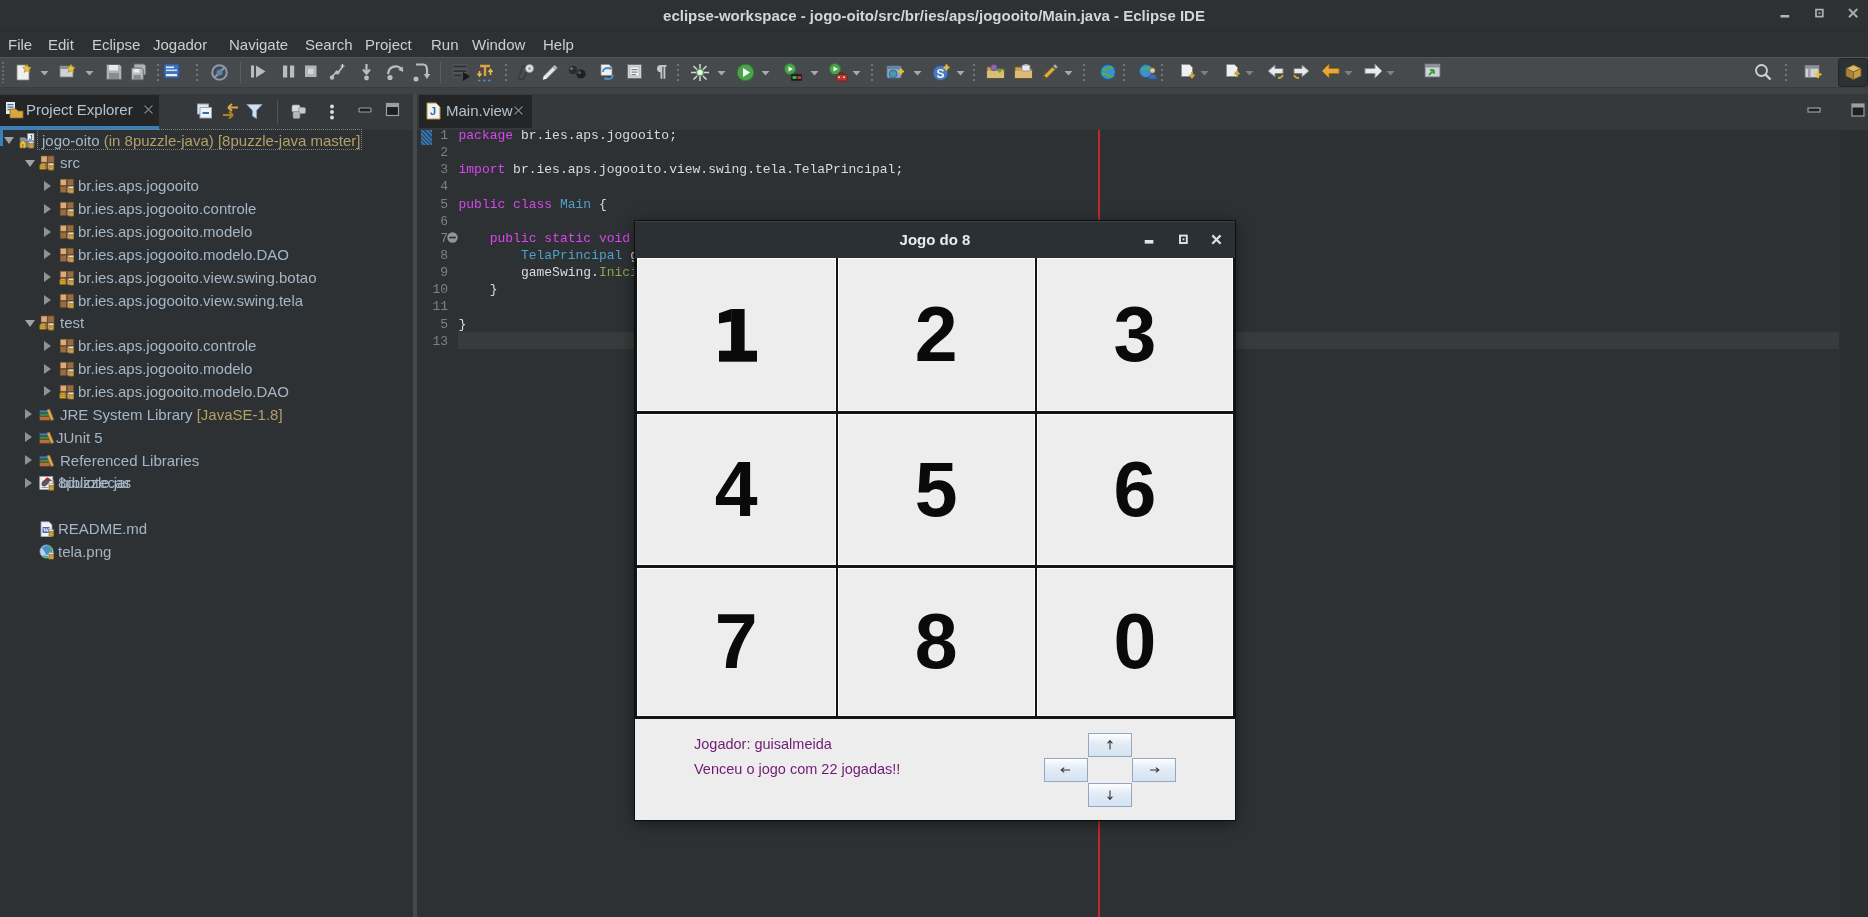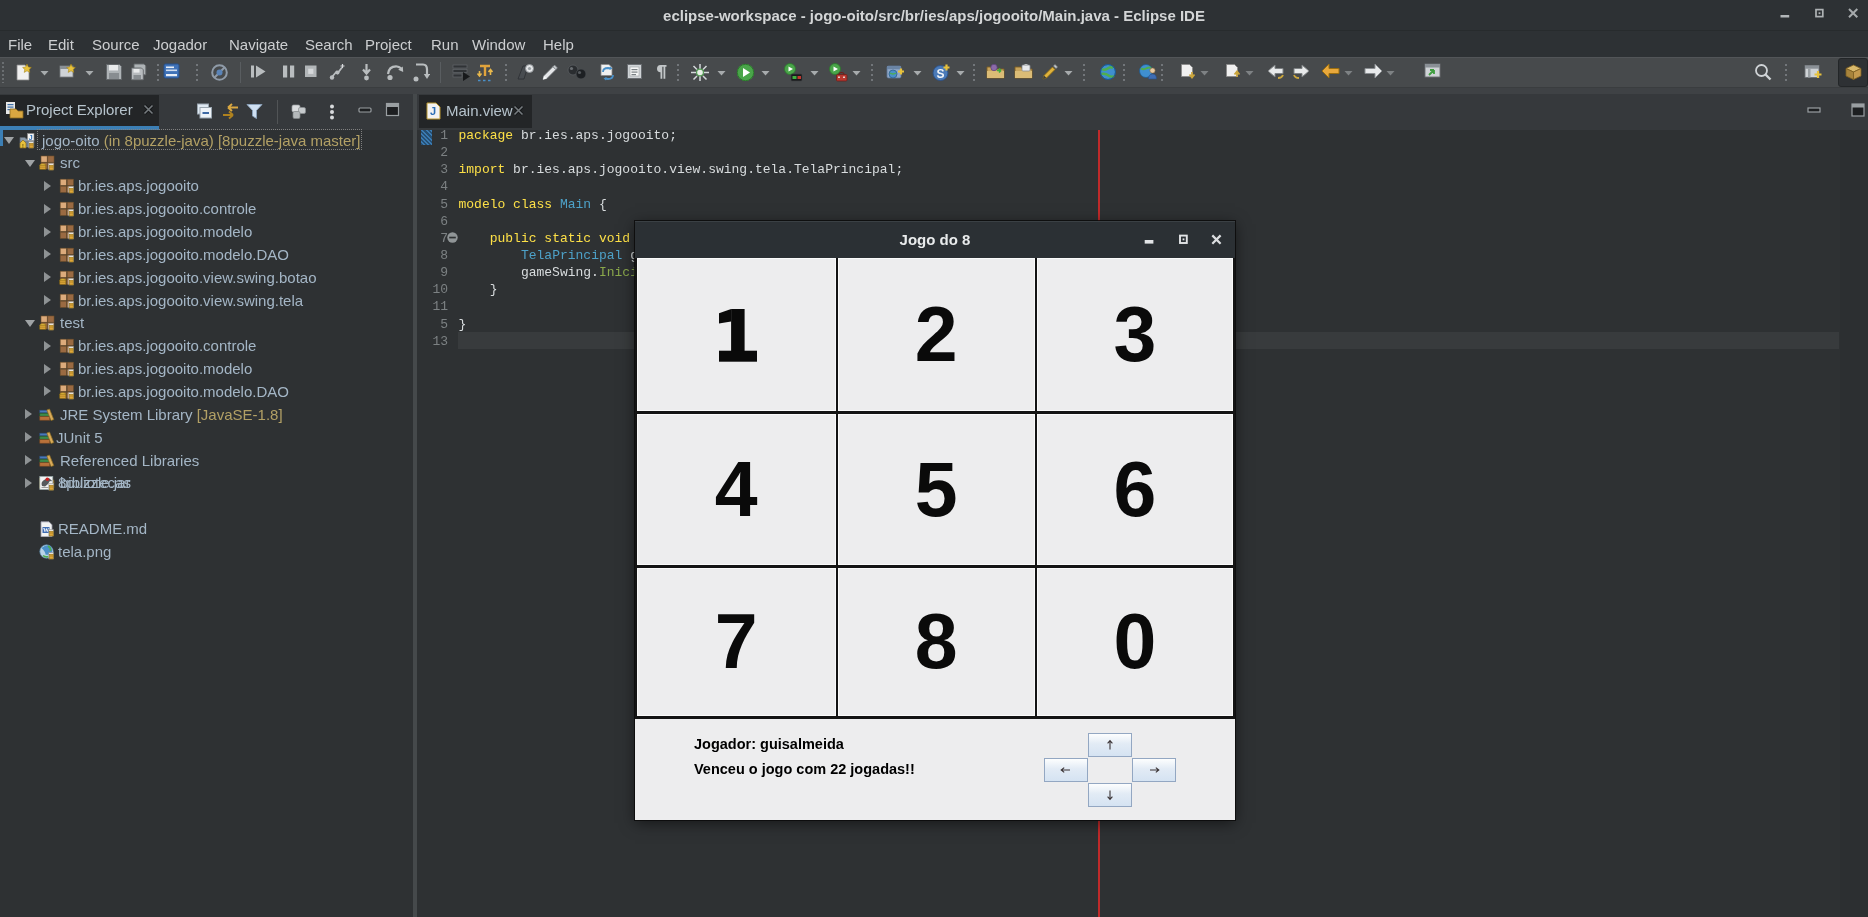--- a/index.html
+++ b/index.html
@@ -25,21 +25,21 @@
   .tabtext { color:#b6c3cc; font-size:15px; }
   
   #editor { left:417px; top:130px; width:1451px; height:787px; background:#2e3133; }
   #overview { left:1840px; top:130px; width:28px; height:787px; background:#2c2f31; }
   #redline { left:1098px; top:130px; width:2px; height:787px; background:#c02a2a; }
   #curline { left:458px; top:331.5px; width:1381px; height:17.4px; background:#383b3d; }
   .ln { position:absolute; left:420px; width:28px; text-align:right; color:#7c8183;
     font-family:"Liberation Mono", monospace; font-size:13px; height:17.15px; line-height:17.15px;}
   .cl { position:absolute; left:458.5px; white-space:pre; color:#d8dcde;
     font-family:"Liberation Mono", monospace; font-size:13px; height:17.15px; line-height:17.15px;}
-  .kw { color:#fde047; } .cn { color:#4da1c8; } .mg { color:#8aa84b; }
+  .kw { color:#d946ef; } .cn { color:#4da1c8; } .mg { color:#8aa84b; }
   
   .trow { position:absolute; left:0; width:413px; height:23px; }
   .tarr { position:absolute; top:6.5px; width:0; height:0; }
   .arr-d { border-left:5.5px solid transparent; border-right:5.5px solid transparent;
     border-top:7px solid #9fa3a5; margin-top:2px; }
   .arr-r { border-top:5.5px solid transparent; border-bottom:5.5px solid transparent;
     border-left:7px solid #8e9294; }
   .ticon { position:absolute; top:4px; width:16px; height:16px; }
   .ttext { position:absolute; top:0; height:23px; line-height:23px; font-size:15px; color:#a4b6c6;
     white-space:pre; }
@@ -48,34 +48,34 @@
   #gwin { left:635px; top:221px; width:600px; height:599px; background:#ededee;
     box-shadow:0 3px 14px rgba(0,0,0,0.55); outline:1px solid rgba(10,10,10,0.85); z-index:50; }
   #gwtitle { left:0; top:0; width:600px; height:37px; background:#2b3034; border-top:1px solid #3a4044;}
   #gwtitletext { left:0; top:0; width:600px; height:37px; line-height:37px; text-align:center;
     color:#e9ebec; font-size:15px; font-weight:bold; }
   .cell { position:absolute; display:flex; align-items:center; justify-content:center;
     font-weight:bold; font-size:77px; color:#0a0a0a; font-family:"Liberation Sans",sans-serif;
     background:#ededee; border:1px solid #fafafa; }
   .gline { position:absolute; background:#141414; }
   #gbottom { left:0; top:498px; width:600px; height:101px; background:#ededee; }
-  .gtext { position:absolute; left:59px; color:#000000; font-size:14.5px; font-weight:bold; }
+  .gtext { position:absolute; left:59px; color:#701a75; font-size:14.5px; font-weight:normal; }
   .gbtn { position:absolute; width:44px; height:24px;
     background:linear-gradient(#fdfefe, #e2ebf5 45%, #d5e3f2);
     border:1px solid #93a7c2; color:#222; font-size:14px; text-align:center; line-height:22px; }
 </style>
 </head>
 <body>
 <div id="stage">
   <div class="abs" id="titlebar"></div>
   <div class="abs" id="titletext">eclipse-workspace - jogo-oito/src/br/ies/aps/jogooito/Main.java - Eclipse IDE</div>
   <div class="abs" id="menubar">
     <span class="mi" style="left:8px">File</span>
     <span class="mi" style="left:48px">Edit</span>
-    <span class="mi" style="left:92px">Source</span>
+    <span class="mi" style="left:92px">Eclipse</span>
     <span class="mi" style="left:153px">Jogador</span>
     <span class="mi" style="left:229px">Navigate</span>
     <span class="mi" style="left:305px">Search</span>
     <span class="mi" style="left:365px">Project</span>
     <span class="mi" style="left:431px">Run</span>
     <span class="mi" style="left:472px">Window</span>
     <span class="mi" style="left:543px">Help</span>
   </div>
 
   <svg class="abs" style="left:1776px;top:4px" width="92" height="22" viewBox="0 0 92 22">
@@ -442,21 +442,21 @@
     <div class="ln" style="top:212.65px">6</div>
     <div class="ln" style="top:229.8px">7</div>
     <div class="ln" style="top:246.95px">8</div>
     <div class="ln" style="top:264.1px">9</div>
     <div class="ln" style="top:281.25px">10</div>
     <div class="ln" style="top:298.4px">11</div>
     <div class="ln" style="top:315.55px">5</div>
     <div class="ln" style="top:332.7px">13</div>
     <div class="cl" style="top:126.9px"><span class="kw">package</span> br.ies.aps.jogooito;</div>
     <div class="cl" style="top:161.2px"><span class="kw">import</span> br.ies.aps.jogooito.view.swing.tela.TelaPrincipal;</div>
-    <div class="cl" style="top:195.5px"><span class="kw">modelo class</span> <span class="cn">Main</span> {</div>
+    <div class="cl" style="top:195.5px"><span class="kw">public class</span> <span class="cn">Main</span> {</div>
     <div class="cl" style="top:229.8px">    <span class="kw">public static void</span> main(String[] args) {</div>
     <div class="cl" style="top:246.95px">        <span class="cn">TelaPrincipal</span> gameSwing = <span class="kw">new</span> TelaPrincipal();</div>
     <div class="cl" style="top:264.1px">        gameSwing.<span class="mg">IniciarJogo</span>();</div>
     <div class="cl" style="top:281.25px">    }</div>
     <div class="cl" style="top:315.55px">}</div>
   </div>
 
   <svg class="abs" style="left:446px;top:231px" width="13" height="13" viewBox="0 0 13 13">
     <circle cx="6.5" cy="6.5" r="5.2" fill="#909597"></circle>
     <rect x="3.2" y="5.7" width="6.6" height="1.7" fill="#2f3234"></rect>

